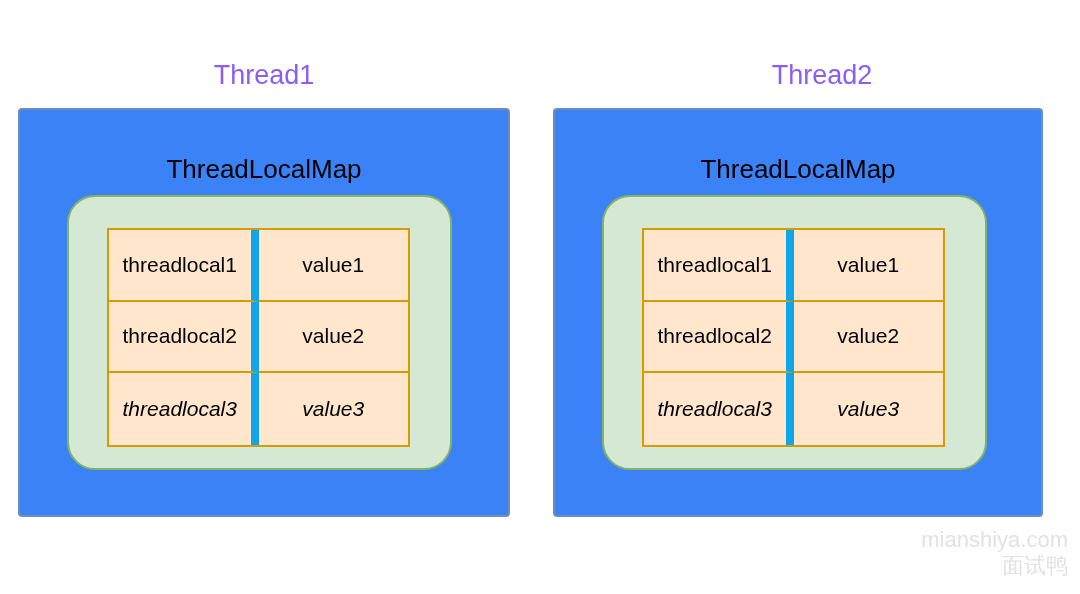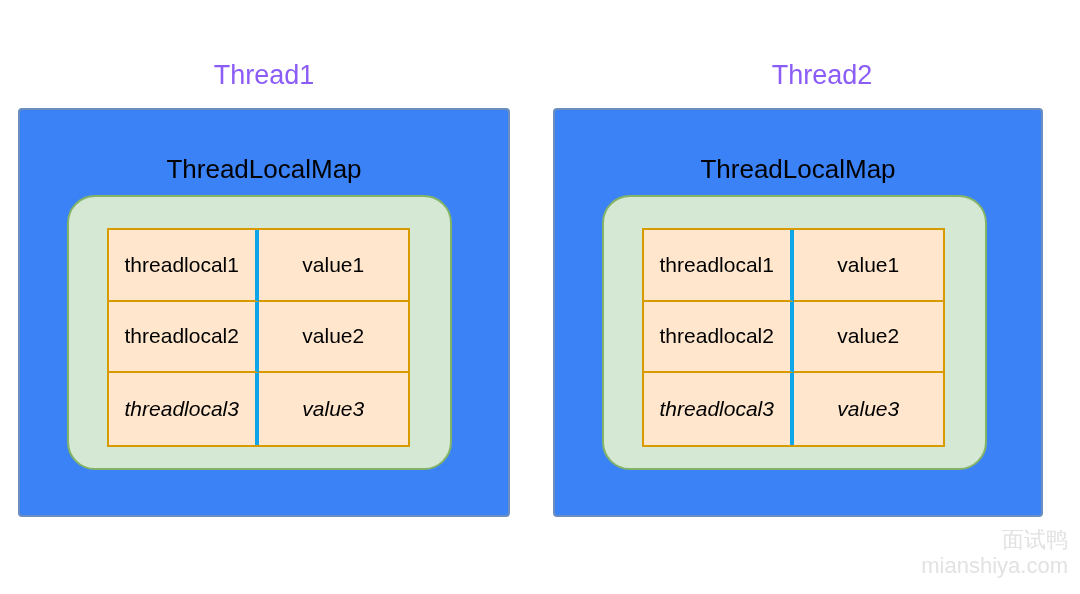--- a/index.html
+++ b/index.html
@@ -75,21 +75,21 @@
     display: grid;
     grid-template-columns: 1fr 1fr;
     grid-template-rows: 1fr 1fr 1fr;
   }
   .cell {
     display: flex;
     align-items: center;
     justify-content: center;
     font-size: 21px;
     color: #000000;
-    border-right: 4px solid #0ea5e9;
+    border-right: 8px solid #0ea5e9;
     border-bottom: 2px solid #d79b00;
     box-sizing: border-box;
   }
   .cell:nth-child(2n) { border-right: none; }
   .cell:nth-child(5), .cell:nth-child(6) { border-bottom: none; font-style: italic; }
 
   .watermark {
     position: absolute;
     top: 527px;
     right: 12px;
@@ -129,15 +129,15 @@
       <div class="cell">value1</div>
       <div class="cell">threadlocal2</div>
       <div class="cell">value2</div>
       <div class="cell">threadlocal3</div>
       <div class="cell">value3</div>
     </div>
   </div>
 </div>
 
 <div class="watermark">
+  <div>mianshiya.com</div>
   <div>面试鸭</div>
-  <div>mianshiya.com</div>
 </div>
 
 </body></html>

